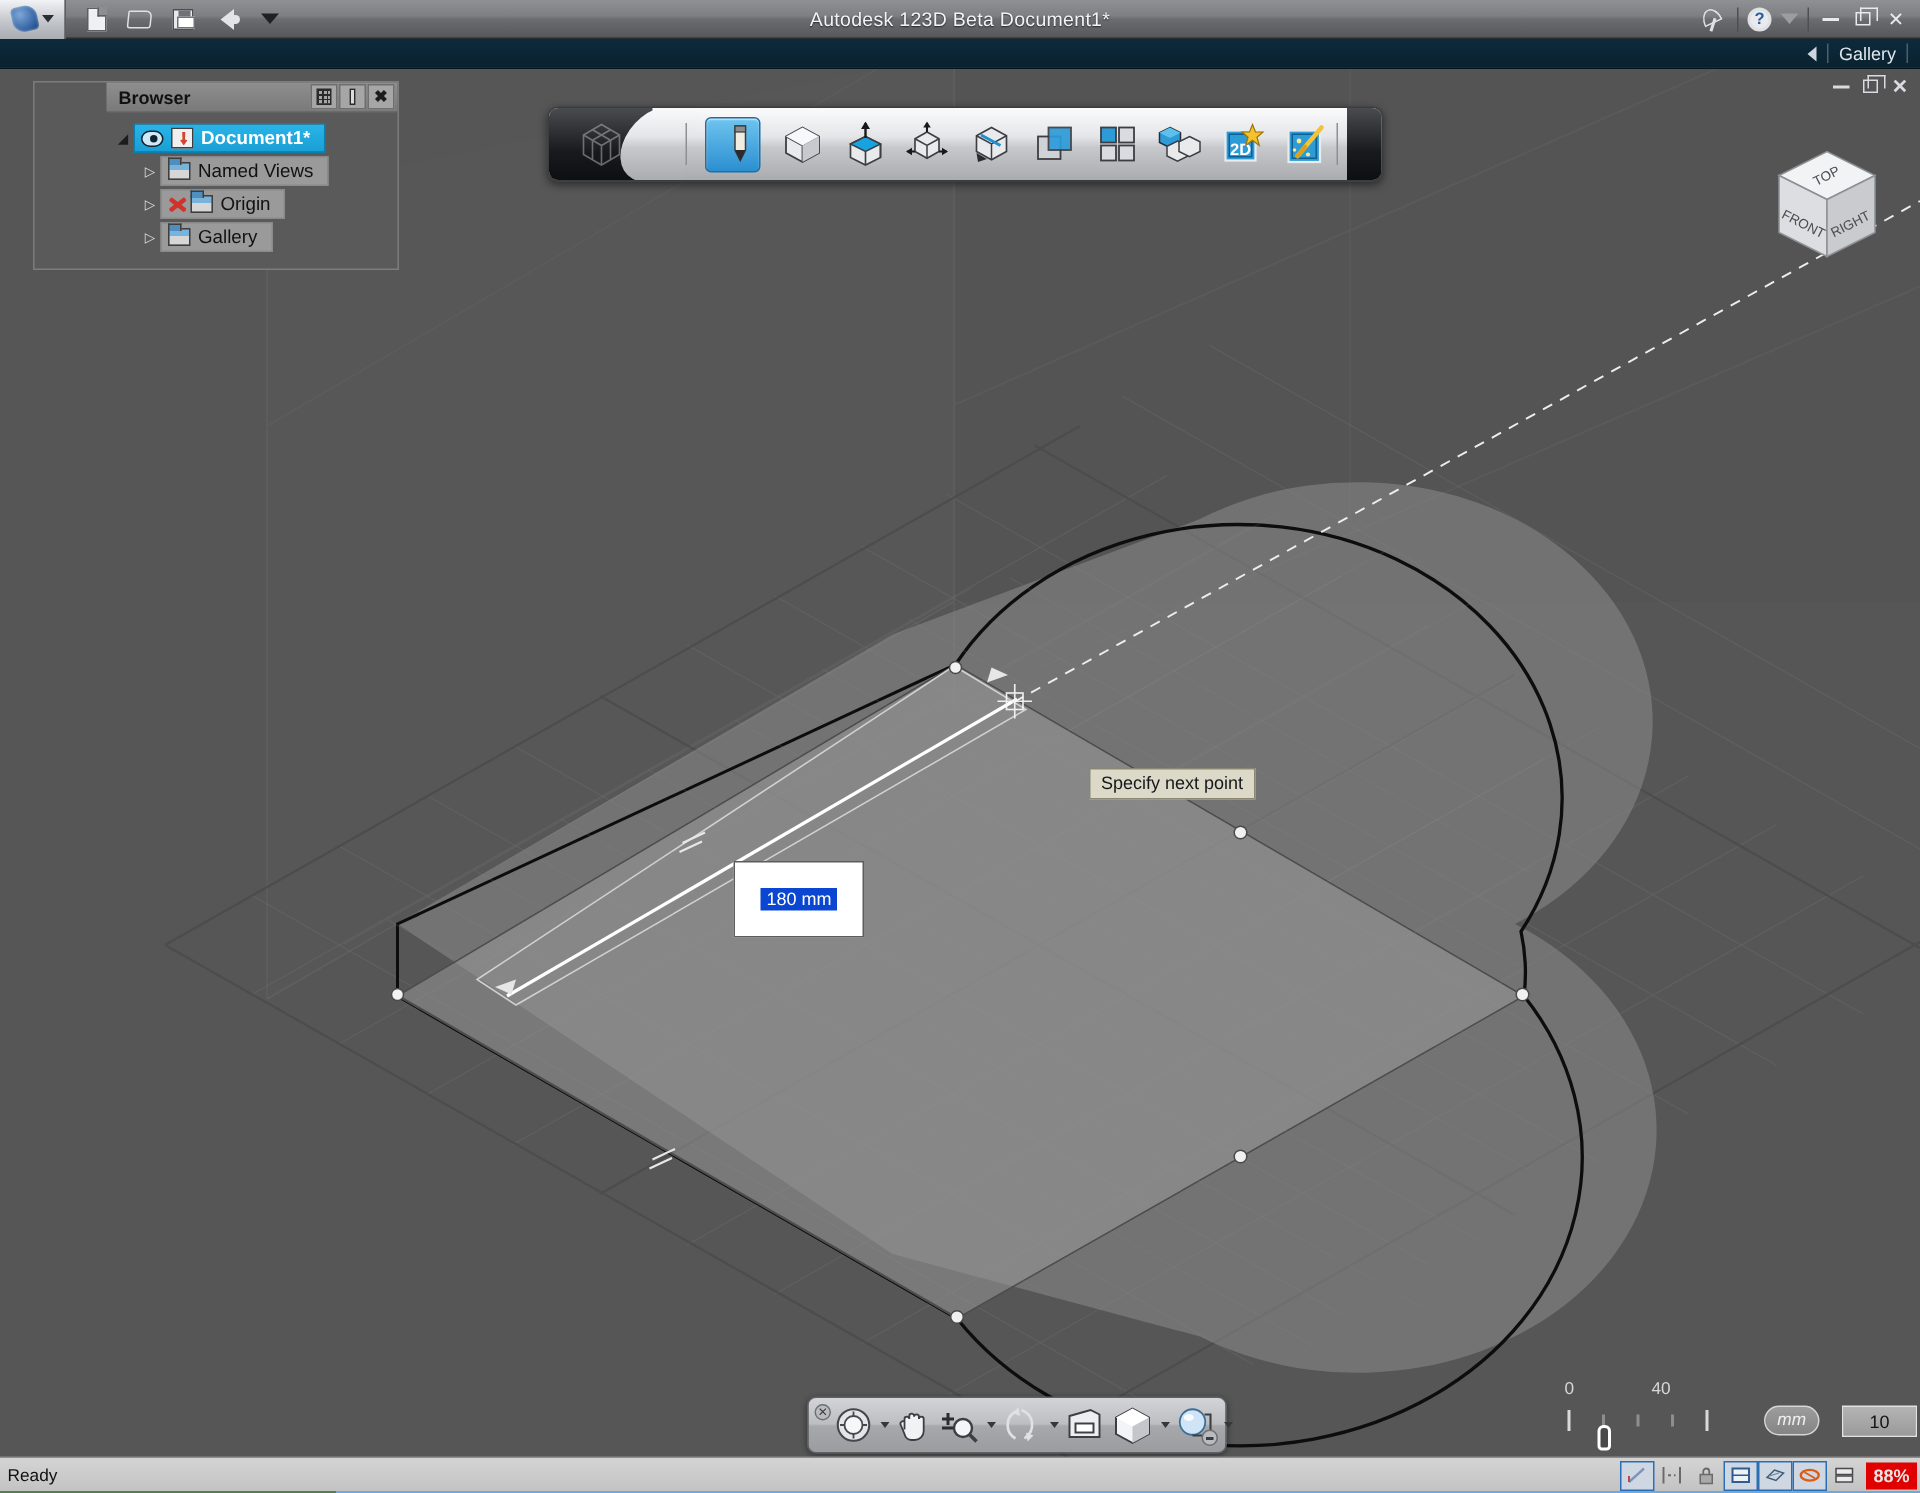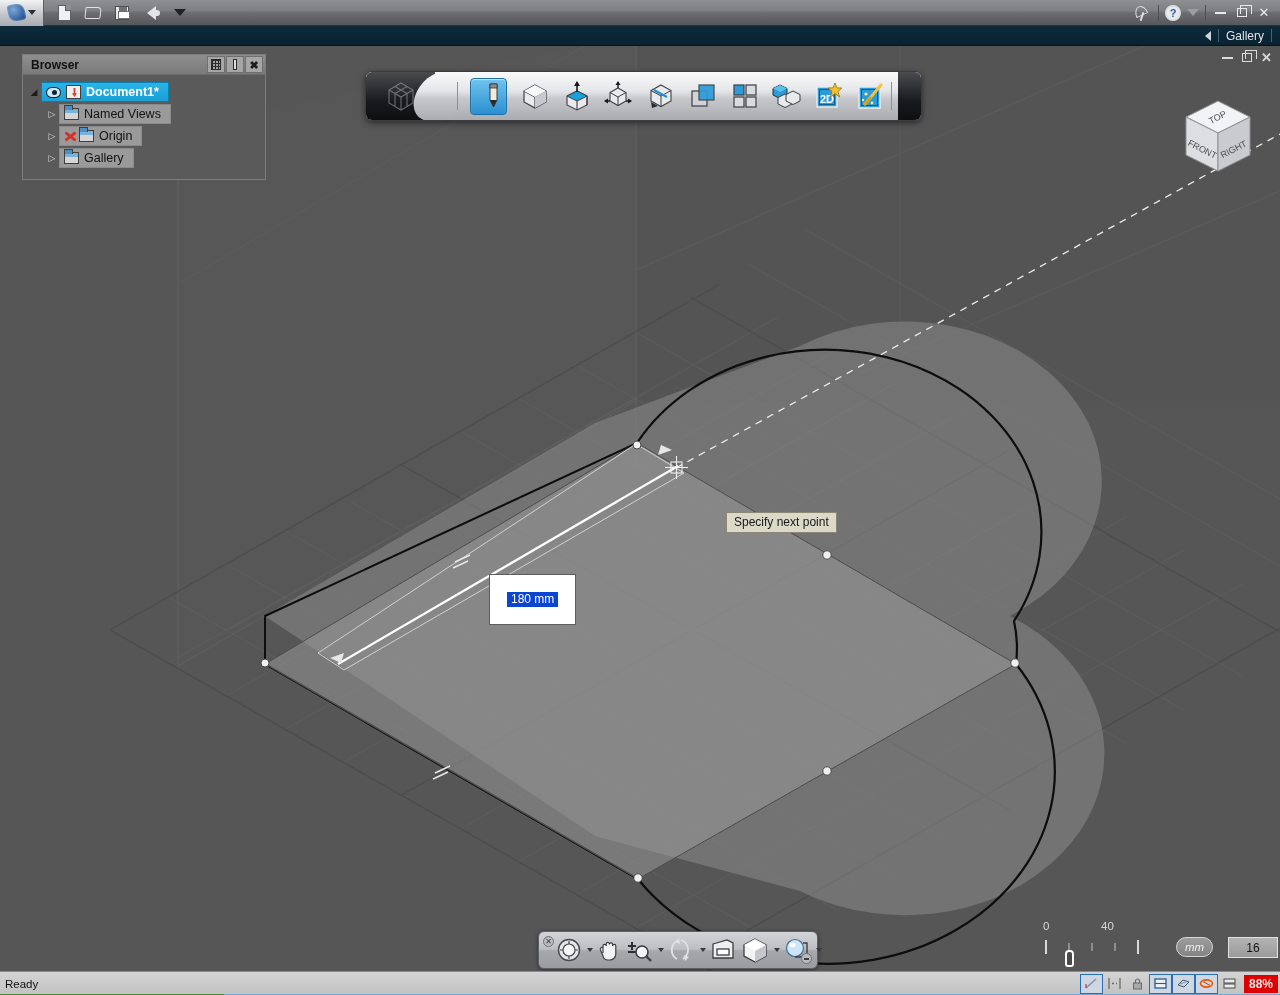--- a/index.html
+++ b/index.html
@@ -89,21 +89,21 @@
   
   .viewport {
     position: absolute; left: 0; top: 46px; width: 1280px; height: 925px;
     background: #565656; overflow: hidden;
   }
   .vp-svg { position:absolute; left:0; top:0; width:1280px; height:925px; }
 
   
   .browser {
     position: absolute; left: 22px; top: 8px; width: 244px;
-    background: #5a5a5a; border: 1px solid #7c7c7c;
+    background: #5a5a5a; border: 1px solid #7c7c7c; padding-left: 48px;
   }
   .browser-head {
     height: 20px; background: linear-gradient(to bottom,#8e8e8e,#7a7a7a);
     border-bottom: 1px solid #6b6b6b; display:flex; align-items:center;
     padding: 0 2px 0 8px;
   }
   .browser-title { font-size: 12px; font-weight: bold; color: #111; flex: 1; }
   .bh-btn { width: 18px; height: 17px; margin-left: 1px; background: #a6a6a6;
     border: 1px solid #6f6f6f; display:flex;align-items:center;justify-content:center;
     cursor:pointer; }
@@ -294,20 +294,21 @@
       <div class="qat-btn">
         <div class="ic-save"></div>
       </div>
       <div class="qat-btn">
         <div class="ic-undo"></div>
       </div>
       <div class="qat-btn">
         <div class="ic-dropdown"></div>
       </div>
     </div>
+    <div class="title-text">Autodesk 123D Beta   Document1*</div>
     <div class="title-right">
       <div class="qat-btn">
         <div class="ic-sat"></div>
       </div>
       <div class="sep-v"></div>
       <div class="ic-help">?</div>
       <div class="ic-dropdown" style="border-top-color:#9a9da2"></div>
       <div class="sep-v"></div>
       <div class="wc">
           <div class="wc-min"></div>
@@ -669,21 +670,21 @@
       <div class="scale-lab" style="left:61px; top:2px">40</div>
       <div class="scale-ticks">
         <div class="tick" style="left:0px;height:14px"></div>
         <div class="tick small" style="left:23px"></div>
         <div class="tick small" style="left:46px"></div>
         <div class="tick small" style="left:69px"></div>
         <div class="tick" style="left:92px;height:14px"></div>
       </div>
       <div class="scale-cursor"></div>
       <div class="units-pill">mm</div>
-      <div class="val-box right">16</div>
+      <div class="val-box right">10</div>
 
     </div>
 
     <div class="navbar">
       <div class="nav-close">✕</div>
 
       <div class="nav-btn">
         <svg width="26" height="26" viewBox="0 0 26 26">
           <circle cx="13" cy="13" r="10.5" fill="#e3e5e8" stroke="#45474b" stroke-width="1.4"></circle>
           <circle cx="13" cy="13" r="6" fill="#f6f7f8" stroke="#45474b" stroke-width="1.2"></circle>

